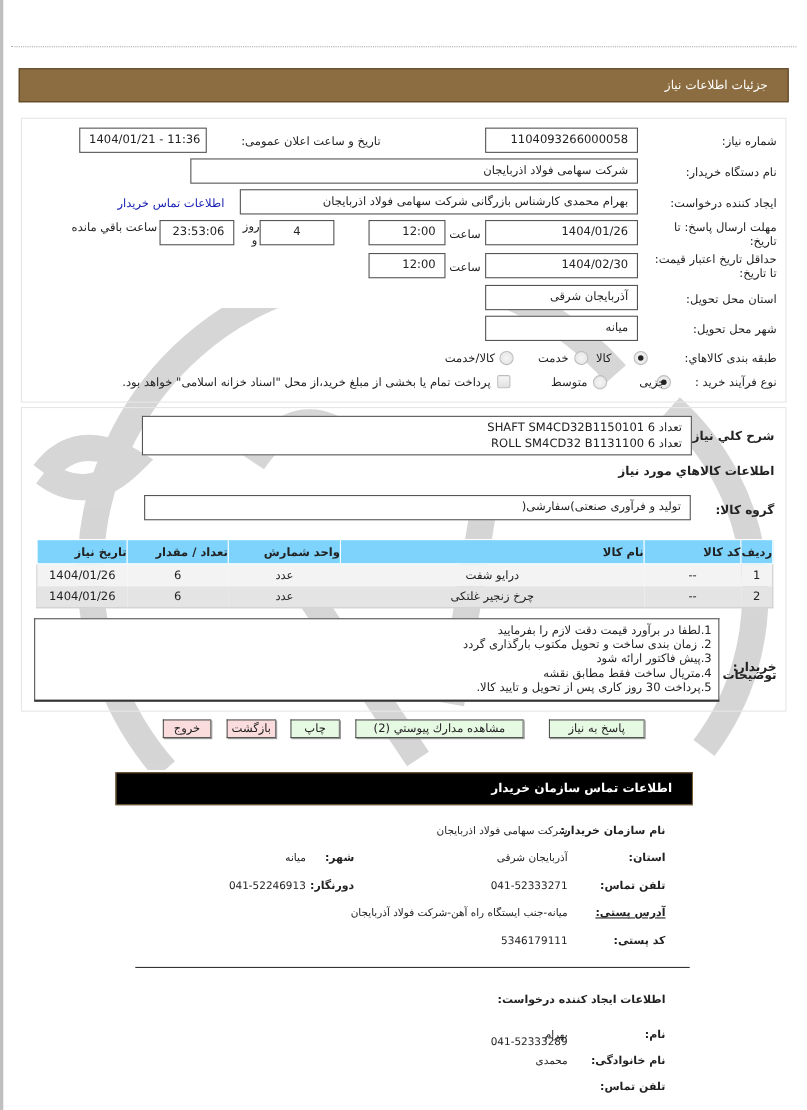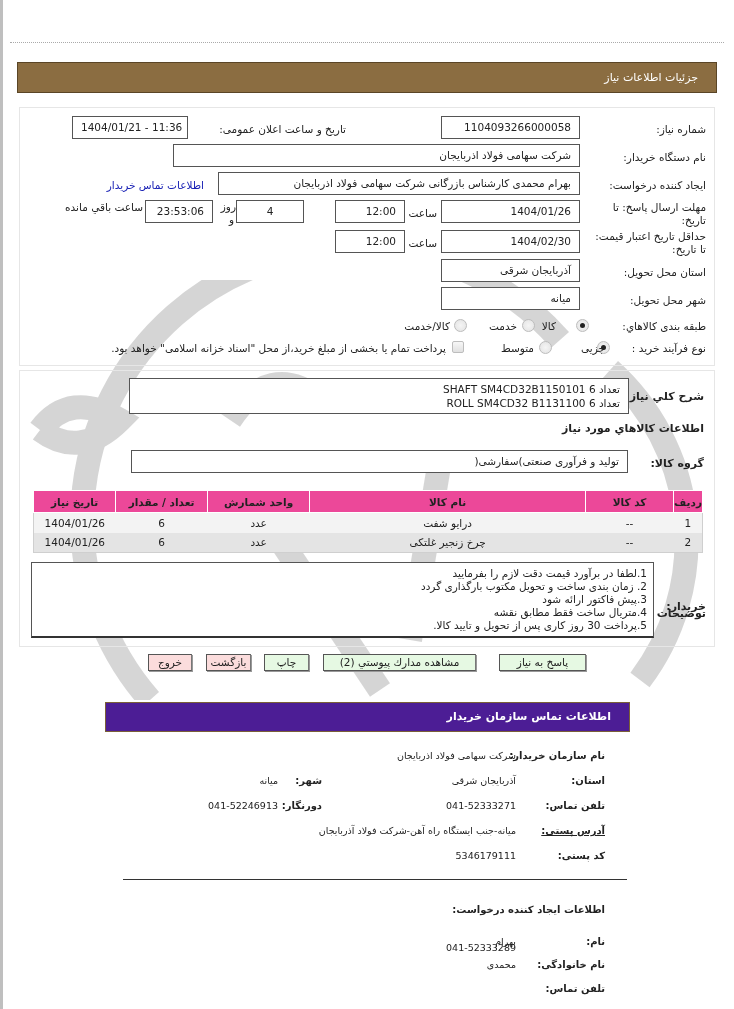--- a/index.html
+++ b/index.html
@@ -13,29 +13,29 @@
   .panel2 { top: 370px; height: 277px; }
   .lbl { position: absolute; font-size: 10.5px; color: #222; white-space: nowrap; }
   .box { position: absolute; border: 1px solid #555; background: #fff; font-size: 10.5px; height: 23px; line-height: 21px; padding: 0 8px; white-space: nowrap; overflow: hidden; }
   .ltr { direction: ltr; text-align: right; }
   .link { color: #1a22b5; }
   .radio { position: absolute; width: 13px; height: 13px; border-radius: 50%; border: 1px solid #bdbdbd; background: radial-gradient(circle, #f5f5f5 0%, #e2e2e2 100%); }
   .radio.on::after { content: ""; position: absolute; left: 3px; top: 3px; width: 5px; height: 5px; border-radius: 50%; background: #222; }
   .chk { position: absolute; width: 12px; height: 12px; border: 1px solid #bdbdbd; border-radius: 2px; background: linear-gradient(#f7f7f7, #e0e0e0); }
   .bold { font-weight: bold; }
   .table { position: absolute; left: 33px; top: 490px; width: 670px; border: 1px solid #cfcfcf; border-collapse: collapse; font-size: 10.5px; }
-  .table th { background: #ec4899; color: #222; font-weight: bold; height: 22px; border: 1px solid #fff; }
+  .table th { background: #7dd3fc; color: #222; font-weight: bold; height: 22px; border: 1px solid #fff; text-align: right; }
   .table td { height: 20px; text-align: center; }
   .table tr.r1 td { background: #f3f3f3; }
   .table tr.r2 td { background: #e4e4e4; }
   .notes { position: absolute; left: 31px; top: 562px; width: 623px; height: 76px; border: 1px solid #555; border-bottom: 2px solid #333; padding: 4px 6px; font-size: 10.5px; line-height: 13px; background: #fff; }
   .btn { position: absolute; top: 654px; height: 17px; font-size: 10.5px; line-height: 14px; text-align: center; border: 1px solid #555; border-right-color: #777; box-shadow: 1px 1px 0 #999; }
   .btn.green { background: #e6f9e3; }
   .btn.red { background: #fbdcdc; }
-  .header2 { position: absolute; left: 105px; top: 702px; width: 525px; height: 30px; background: #4c1d95; border: 1px solid #7a5f38; color: #fff; font-weight: bold; font-size: 11px; line-height: 28px; padding-right: 18px; }
+  .header2 { position: absolute; left: 105px; top: 702px; width: 525px; height: 30px; background: #000000; border: 1px solid #7a5f38; color: #fff; font-weight: bold; font-size: 11px; line-height: 28px; padding-right: 18px; }
   .ci { position: absolute; font-size: 9.5px; white-space: nowrap; }
   .ci.b { font-weight: bold; font-size: 10px; }
   .hr { position: absolute; left: 123px; top: 879px; width: 504px; border-top: 1px solid #333; }
   .watermark { position: absolute; left: 0; top: 280px; width: 734px; height: 420px; pointer-events: none; }
 </style>
 </head>
 <body>
 
 <div class="left-rule"></div>
 <div class="dotted-rule"></div>

